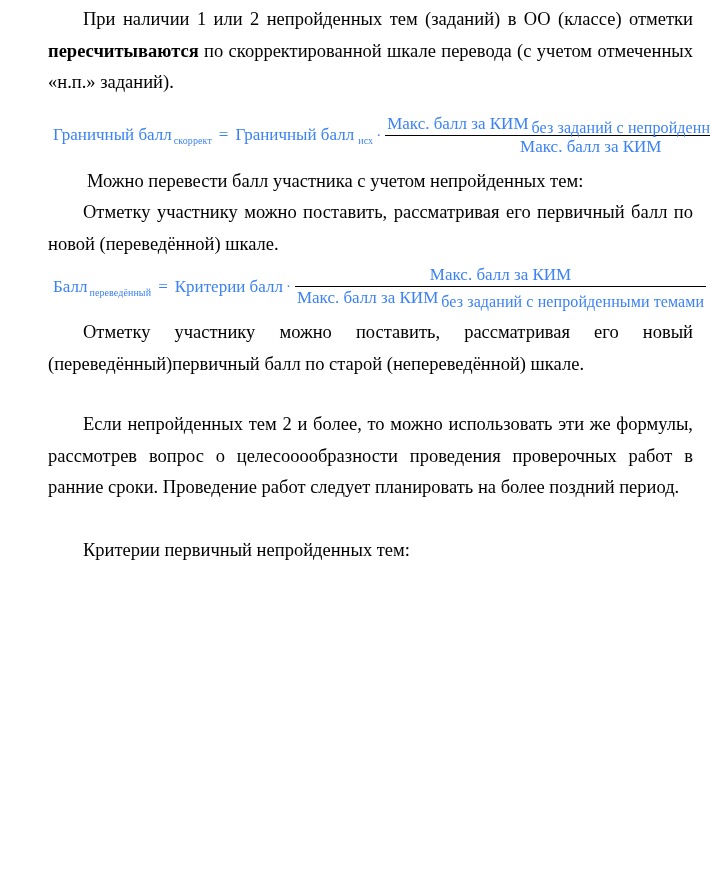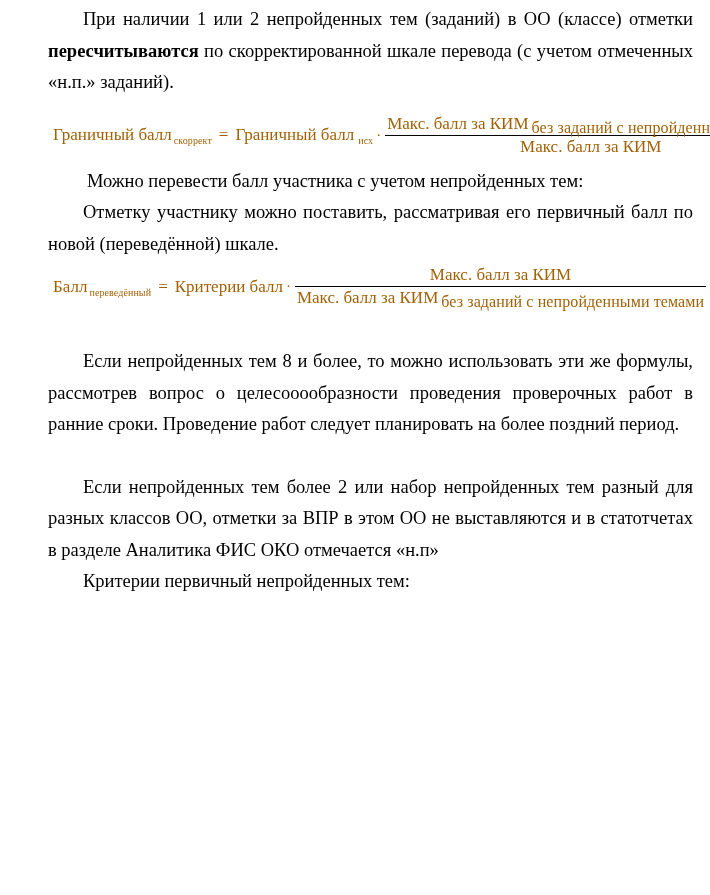--- a/index.html
+++ b/index.html
@@ -55,21 +55,21 @@
   .gap-md { height: 29px; }
   .gap-lg { height: 31px; }
 
   
   .formula {
     position: relative;
     font-family: "Liberation Serif", "DejaVu Serif", serif;
     display: flex;
     align-items: center;
     font-size: 17px;
-    color: #a16207;
+    color: #3b82f6;
     justify-content: space-between;
   }
   .formula .lhs {
     white-space: nowrap;
     display: flex;
     align-items: baseline;
   }
   .formula .sub {
     font-size: 10px;
     vertical-align: baseline;
@@ -206,28 +206,28 @@
         <span class="bar"></span>
         <span class="den">
           <span>Макс. балл за КИМ</span>
             <span class="sub">без заданий с непройденными темами</span>
         </span>
       </span>
     </div>
 
     <div class="gap-sm"></div>
 
+    <p class="para">Отметку участнику можно поставить, рассматривая его новый (переведённый)первичный балл по старой (непереведённой) шкале.</p>
 
     <div class="gap-md"></div>
 
-    <p class="para">Если непройденных тем 8 и более, то можно использовать эти же формулы, рассмотрев вопрос о целесооообразности проведения проверочных работ в ранние сроки. Проведение работ следует планировать на более поздний период.</p>
+    <p class="para">Если непройденных тем 2 и более, то можно использовать эти же формулы, рассмотрев вопрос о целесооообразности проведения проверочных работ в ранние сроки. Проведение работ следует планировать на более поздний период.</p>
 
     <div class="gap-lg"></div>
 
-    <p class="para">Если непройденных тем более 2 или набор непройденных тем разный для разных классов ОО, отметки за ВПР в этом ОО не выставляются и в статотчетах в разделе Аналитика ФИС ОКО отмечается «н.п»</p>
 
     <p class="para">Критерии первичный непройденных тем:</p>
 
 
   </div>
 
   <div class="clipped-line"><span>пройдена </span><span class="hl">по данному</span><span> заданию».</span></div>
 </div>
 
 </body></html>

